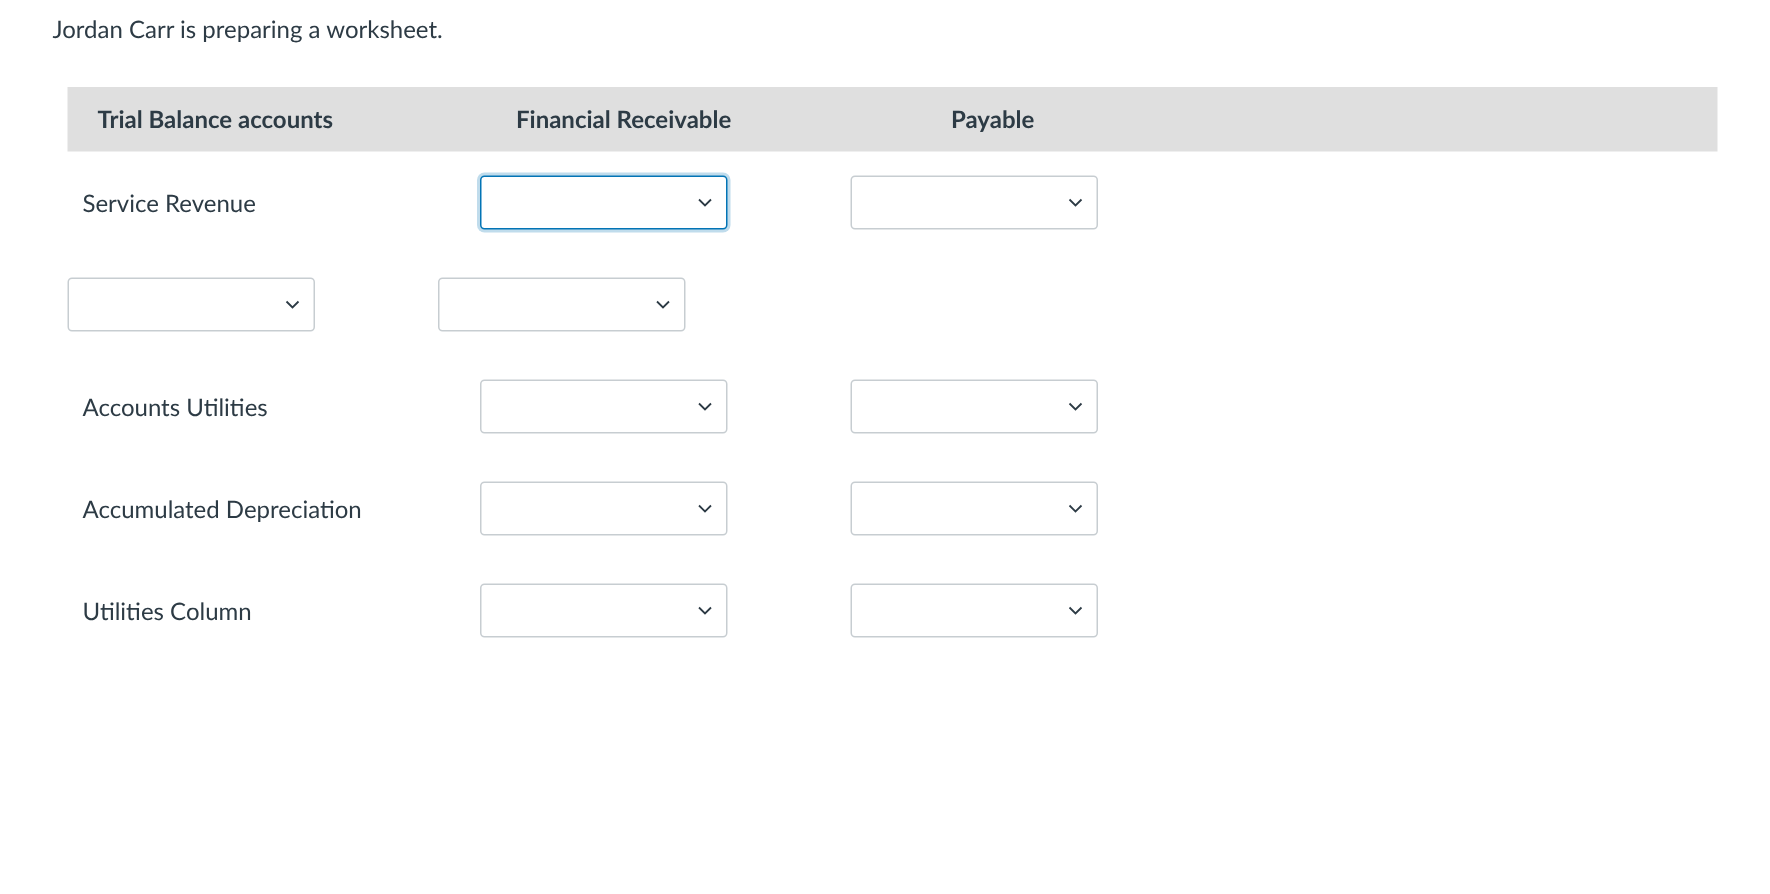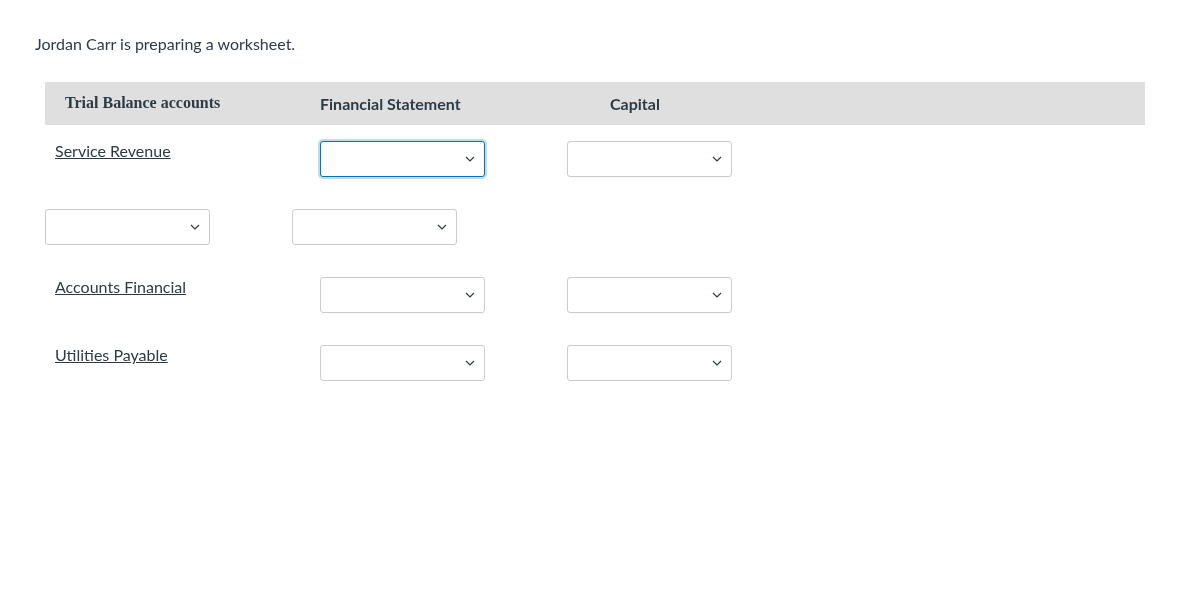--- a/index.html
+++ b/index.html
@@ -10,52 +10,50 @@
     body {
       font-family: 'Lato', 'Helvetica Neue', Arial, sans-serif;
       color: #2d3b45;
       font-size: 16px;
       padding: 8px 35px 20px 35px;
       background: #fff;
     }
     .intro-text {
       margin-bottom: 20px;
       line-height: 1.5;
-      margin-top: 24px;
     }
     .intro-text p {
       margin-bottom: 16px;
     }
     .table-container {
       margin-top: 26px;
       margin-left: 10px;
     }
     .table-header {
       display: flex;
       background: #dfdfdf;
       font-weight: 700;
       padding: 12px 0;
     }
     .header-col-1 {
-      width: 275px;
+      width: 299px;
       padding-left: 20px;
-      font-family: Liberation Serif, serif;
     }
     .header-col-2 {
       width: 290px;
       text-align: left;
     }
     .header-col-3 {
       width: 140px;
       text-align: left;
     }
     .table-row {
       display: flex;
+      align-items: center;
       padding: 16px 0;
-      text-decoration: underline;
     }
     .row-label {
       width: 275px;
       padding-left: 10px;
     }
     .row-select-1 {
       width: 247px;
     }
     .row-select-2 {
       width: 200px;
@@ -95,22 +93,22 @@
 </head>
 <body>
 
 <div class="intro-text">
   <p>Jordan Carr is preparing a worksheet.</p>
 </div>
 
 <div class="table-container">
   <div class="table-header">
     <div class="header-col-1">Trial Balance accounts</div>
-    <div class="header-col-2">Financial Statement</div>
-    <div class="header-col-3">Capital</div>
+    <div class="header-col-2">Financial Receivable</div>
+    <div class="header-col-3">Payable</div>
   </div>
 
   <div class="table-row">
     <div class="row-label">Service Revenue</div>
     <div class="row-select-1">
       <div class="select-wrapper">
         <select class="select-input focused"></select>
         <svg class="chevron-icon" viewBox="0 0 10 6">
             <path d="M1 1 L5 5 L9 1" stroke="#2d3b45" stroke-width="1.2" fill="none"></path>
           </svg>
@@ -140,42 +138,61 @@
         <select class="select-input"></select>
         <svg class="chevron-icon" viewBox="0 0 10 6">
             <path d="M1 1 L5 5 L9 1" stroke="#2d3b45" stroke-width="1.2" fill="none"></path>
           </svg>
       </div>
     </div>
   </div>
 
 
   <div class="table-row">
-    <div class="row-label">Accounts Financial</div>
-    <div class="row-select-1">
-      <div class="select-wrapper">
-        <select class="select-input"></select>
-        <svg class="chevron-icon" viewBox="0 0 10 6">
-            <path d="M1 1 L5 5 L9 1" stroke="#2d3b45" stroke-width="1.2" fill="none"></path>
-          </svg>
-      </div>
-    </div>
-    <div class="row-select-2">
-      <div class="select-wrapper">
-        <select class="select-input"></select>
-        <svg class="chevron-icon" viewBox="0 0 10 6">
-            <path d="M1 1 L5 5 L9 1" stroke="#2d3b45" stroke-width="1.2" fill="none"></path>
-          </svg>
-      </div>
-    </div>
-  </div>
-
-
-  <div class="table-row">
-    <div class="row-label">Utilities Payable</div>
+    <div class="row-label">Accounts Utilities</div>
+    <div class="row-select-1">
+      <div class="select-wrapper">
+        <select class="select-input"></select>
+        <svg class="chevron-icon" viewBox="0 0 10 6">
+            <path d="M1 1 L5 5 L9 1" stroke="#2d3b45" stroke-width="1.2" fill="none"></path>
+          </svg>
+      </div>
+    </div>
+    <div class="row-select-2">
+      <div class="select-wrapper">
+        <select class="select-input"></select>
+        <svg class="chevron-icon" viewBox="0 0 10 6">
+            <path d="M1 1 L5 5 L9 1" stroke="#2d3b45" stroke-width="1.2" fill="none"></path>
+          </svg>
+      </div>
+    </div>
+  </div>
+
+  <div class="table-row">
+    <div class="row-label">Accumulated Depreciation</div>
+    <div class="row-select-1">
+      <div class="select-wrapper">
+        <select class="select-input"></select>
+        <svg class="chevron-icon" viewBox="0 0 10 6">
+            <path d="M1 1 L5 5 L9 1" stroke="#2d3b45" stroke-width="1.2" fill="none"></path>
+          </svg>
+      </div>
+    </div>
+    <div class="row-select-2">
+      <div class="select-wrapper">
+        <select class="select-input"></select>
+        <svg class="chevron-icon" viewBox="0 0 10 6">
+            <path d="M1 1 L5 5 L9 1" stroke="#2d3b45" stroke-width="1.2" fill="none"></path>
+          </svg>
+      </div>
+    </div>
+  </div>
+
+  <div class="table-row">
+    <div class="row-label">Utilities Column</div>
     <div class="row-select-1">
       <div class="select-wrapper">
         <select class="select-input"></select>
         <svg class="chevron-icon" viewBox="0 0 10 6">
             <path d="M1 1 L5 5 L9 1" stroke="#2d3b45" stroke-width="1.2" fill="none"></path>
           </svg>
       </div>
     </div>
     <div class="row-select-2">
       <div class="select-wrapper">

